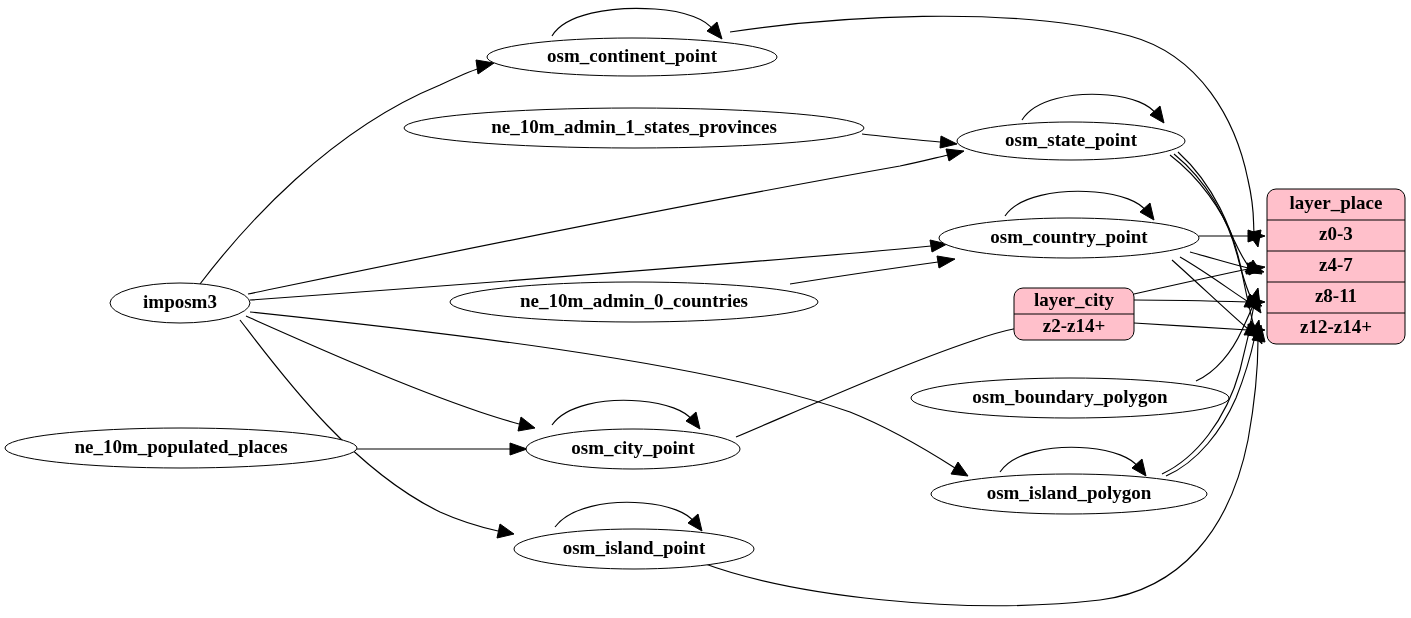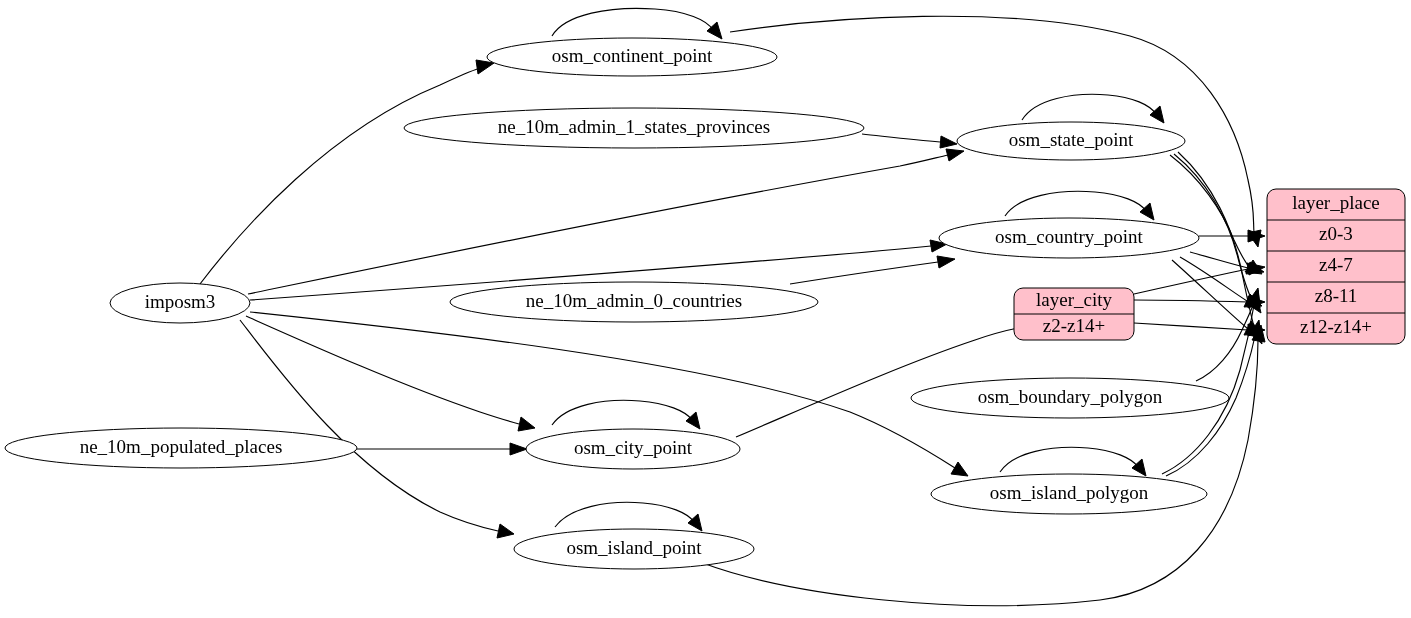--- a/index.html
+++ b/index.html
@@ -7,20 +7,21 @@
     padding: 0;
     background: #ffffff;
   }
   #canvas {
     position: relative;
     width: 1411px;
     height: 618px;
     background: #ffffff;
     overflow: hidden;
     font-family: "Liberation Serif", "DejaVu Serif", serif;
+    font-weight: bold;
   }
   svg#graph {
     display: block;
     width: 1411px;
     height: 618px;
   }
   .node-ellipse {
     fill: #ffffff;
     stroke: #000000;
     stroke-width: 1;

